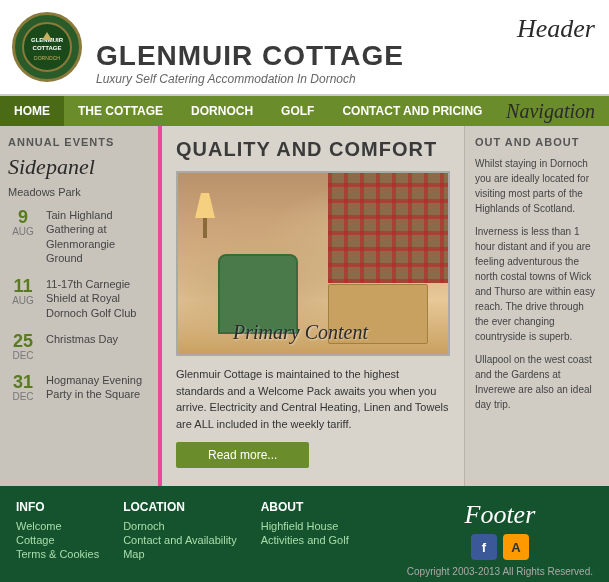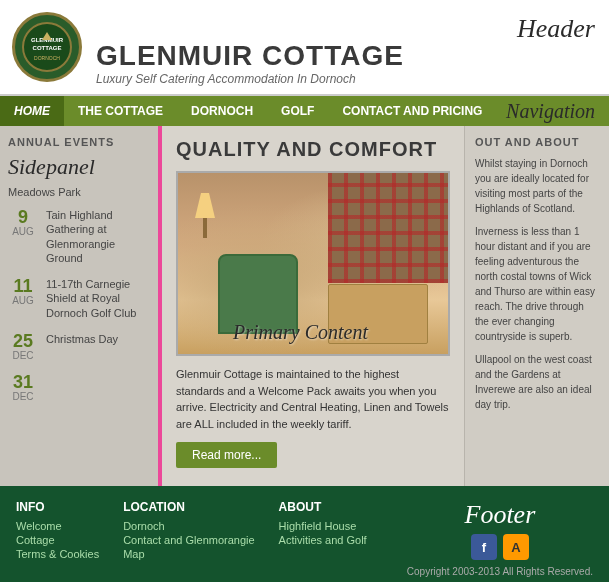--- a/index.html
+++ b/index.html
@@ -60,21 +60,21 @@
     }
     #nav .nav-item {
       padding: 8px 14px;
       color: #fff;
       font-size: 12px;
       font-weight: bold;
       text-transform: uppercase;
       cursor: pointer;
       white-space: nowrap;
     }
-    #nav .nav-item.active { background: #4a6a15; font-style: italic; }
+    #nav .nav-item.active { background: #4a6a15; }
     #nav .nav-label {
       font-size: 20px;
       font-style: italic;
       color: #2a2a2a;
       margin-left: auto;
       padding-right: 14px;
       font-family: Georgia, serif;
     }
 
     
@@ -216,21 +216,21 @@
     #content .content-desc {
       font-size: 11px;
       color: #333;
       line-height: 1.5;
       margin-bottom: 10px;
     }
     #content .read-more-btn {
       background: #6b8c2a;
       color: #fff;
       border: none;
-      padding: 6px 16px;
+      padding: 6px 32px;
       font-size: 12px;
       cursor: pointer;
       border-radius: 2px;
     }
 
     
     #outabout {
       width: 145px;
       flex-shrink: 0;
       padding: 10px 10px;
@@ -367,20 +367,21 @@
         <div class="event-month">Dec</div>
       </div>
       <div class="event-text">Christmas Day</div>
     </div>
 
     <div class="event-item">
       <div class="event-date">
         <div class="event-day">31</div>
         <div class="event-month">Dec</div>
       </div>
+      <div class="event-text">Hogmanay Evening Party in the Square</div>
     </div>
   </div>
 
   <div id="content">
     <div class="content-title">QUALITY AND COMFORT</div>
     <div class="content-image">
       <div class="room-bg"></div>
       <div class="plaid"></div>
       <div class="lamp"></div>
       <div class="chair"></div>
@@ -403,21 +404,21 @@
 <div id="footer">
   <div class="footer-col">
     <div class="footer-col-title">INFO</div>
     <a class="footer-link">Welcome</a>
     <a class="footer-link">Cottage</a>
     <a class="footer-link">Terms &amp; Cookies</a>
   </div>
   <div class="footer-col">
     <div class="footer-col-title">LOCATION</div>
     <a class="footer-link">Dornoch</a>
-    <a class="footer-link">Contact and Glenmorangie</a>
+    <a class="footer-link">Contact and Availability</a>
     <a class="footer-link">Map</a>
   </div>
   <div class="footer-col">
     <div class="footer-col-title">ABOUT</div>
     <a class="footer-link">Highfield House</a>
     <a class="footer-link">Activities and Golf</a>
   </div>
   <div class="footer-right">
     <div class="footer-label">Footer</div>
     <div class="social-icons">

